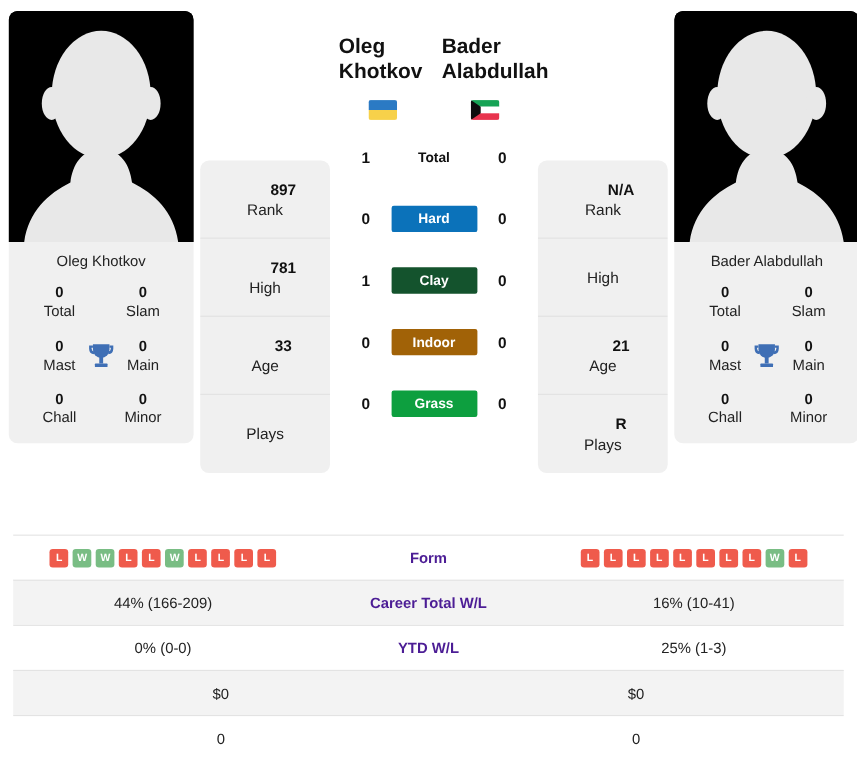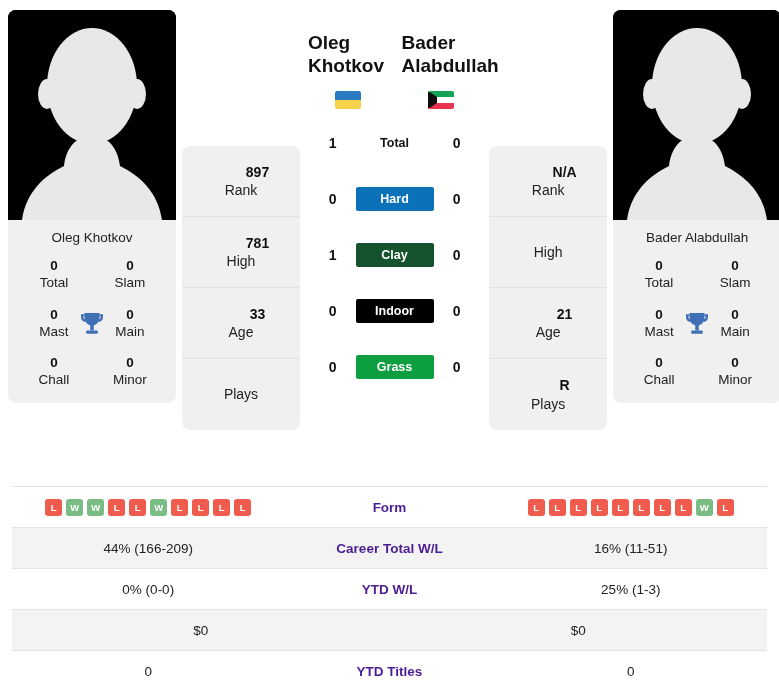--- a/index.html
+++ b/index.html
@@ -281,21 +281,21 @@
           <div class="surf" style="background:#0b72ba">Hard</div>
           <div class="h2h-num">0</div>
         </div>
         <div class="h2h-row">
           <div class="h2h-num">1</div>
           <div class="surf" style="background:#14532d">Clay</div>
           <div class="h2h-num">0</div>
         </div>
         <div class="h2h-row">
           <div class="h2h-num">0</div>
-          <div class="surf" style="background:#000000">Indoor</div>
+          <div class="surf" style="background:#a16207">Indoor</div>
           <div class="h2h-num">0</div>
         </div>
         <div class="h2h-row">
           <div class="h2h-num">0</div>
           <div class="surf" style="background:#0d9f3f">Grass</div>
           <div class="h2h-num">0</div>
         </div>
       </div>
     </div>
 
@@ -398,35 +398,34 @@
             <div class="badge" style="background: rgb(239, 91, 76);">L</div>
             <div class="badge" style="background: rgb(121, 189, 132);">W</div>
             <div class="badge" style="background: rgb(239, 91, 76);">L</div>
           </div>
       </div>
     </div>
 
     <div class="trow alt">
       <div class="tside">44% (166-209)</div>
       <div class="tlabel">Career Total W/L</div>
-      <div class="tside">16% (11-51)</div>
+      <div class="tside">16% (10-41)</div>
     </div>
 
     <div class="trow">
       <div class="tside">0% (0-0)</div>
       <div class="tlabel">YTD W/L</div>
       <div class="tside">25% (1-3)</div>
     </div>
 
     <div class="trow alt">
       <div class="tside">$0</div>
       <div class="tside">$0</div>
     </div>
 
     <div class="trow">
       <div class="tside">0</div>
-      <div class="tlabel">YTD Titles</div>
       <div class="tside">0</div>
     </div>
 
   </div>
 
 </div>
 
 </body></html>

